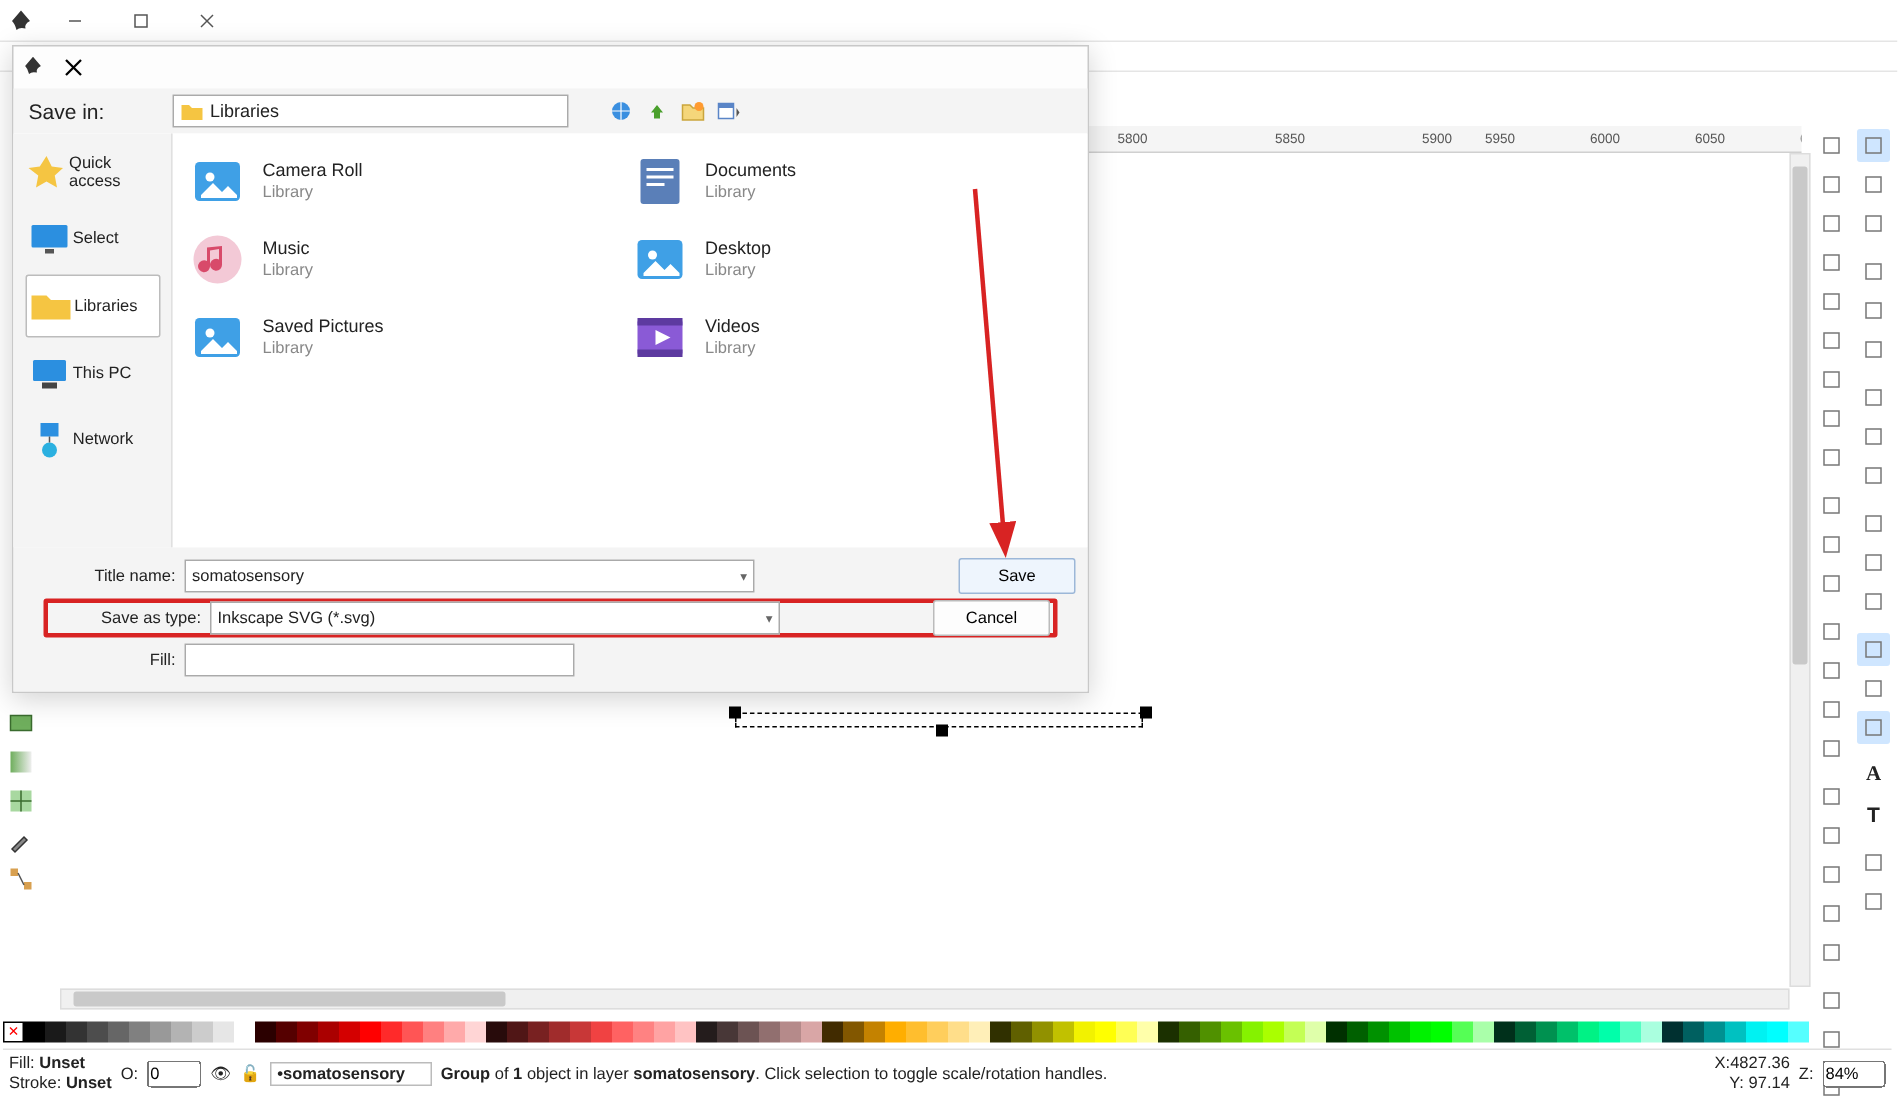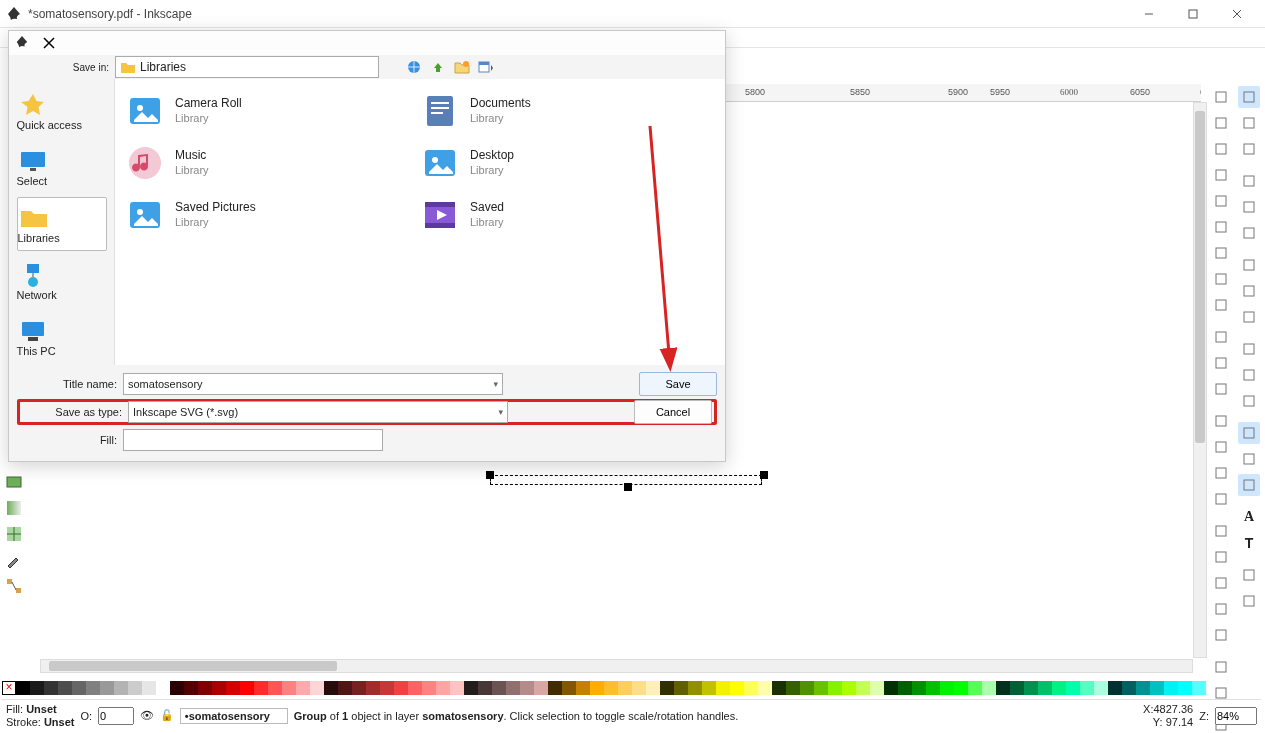--- a/index.html
+++ b/index.html
@@ -53,26 +53,26 @@
 .statusbar .msg { flex:1; }
 .statusbar .coords { display:flex; flex-direction:column; text-align:right; line-height:13px; }
 .statusbar .zoom { width:42px; }
 
 
 .save-dialog { position:absolute; left:8px; top:30px; width:718px; height:432px; background:#fdfdfd; border:1px solid #c8c8c8; box-shadow:0 4px 18px rgba(0,0,0,.18); display:flex; flex-direction:column; }
 .dlg-titlebar { height:28px; display:flex; align-items:center; padding:0 6px; }
 .dlg-titlebar .title { flex:1; font-size:12px; }
 .dlg-close { width:28px; height:24px; display:flex; align-items:center; justify-content:center; }
 .dlg-toolbar { height:30px; background:#f4f4f4; display:flex; align-items:center; padding:0 10px; gap:6px; }
-.dlg-toolbar label { width:90px; text-align:right; font-size:10px; }
+.dlg-toolbar label { width:90px; font-size:14px; }
 .dlg-toolbar .combo { flex:0 0 264px; height:22px; border:1px solid #aaa; background:#fff; display:flex; align-items:center; padding:0 4px; justify-content:space-between; }
 .dlg-toolbar .tbtn { width:18px; height:18px; display:flex; align-items:center; justify-content:center; }
 .dlg-body { flex:1; display:flex; background:#fff; }
 .places { width:106px; background:#f4f4f4; border-right:1px solid #e0e0e0; display:flex; flex-direction:column; align-items:center; padding-top:4px; }
-.place { width:90px; display:flex; flex-direction:column; padding:6px 0; margin:2px 0; font-size:11px; border-radius:2px; }
+.place { width:90px; display:flex; flex-direction:row; align-items:center; padding:6px 0; margin:2px 0; font-size:11px; border-radius:2px; }
 .place.selected { background:#fff; border:1px solid #bcbcbc; }
 .place .ic { width:32px; height:28px; display:flex; align-items:center; justify-content:center; }
 
 .file-list { flex:1; padding:6px 10px; display:grid; grid-template-columns: 1fr 1fr; grid-auto-rows:52px; align-content:start; }
 .file-item { display:flex; align-items:center; gap:10px; }
 .file-item .ic { width:40px; height:40px; display:flex; align-items:center; justify-content:center; }
 .file-item .txt { display:flex; flex-direction:column; line-height:15px; }
 .file-item .txt .sub { color:#888; font-size:11px; }
 
 .dlg-bottom { background:#f4f4f4; padding:6px 8px 8px 8px; }
@@ -94,21 +94,20 @@
 </style>
 </head>
 <body>
 
 <div class="main-titlebar">
   <span class="logo">
     <svg width="16" height="16" viewBox="0 0 16 16">
         <path d="M8 1 L14 8 Q10 10 11 13 Q7 12 5 14 Q4 10 2 8 Z" fill="#333"></path>
       </svg>
   </span>
-  <span class="title">*somatosensory.pdf - Inkscape</span>
   <div class="winbtn">
       <svg width="10" height="10">
         <line x1="1" y1="5" x2="9" y2="5" stroke-width="1"></line>
       </svg>
     </div>
   <div class="winbtn">
       <svg width="10" height="10">
         <rect x="1" y="1" width="8" height="8" fill="none" stroke-width="1"></rect>
       </svg>
     </div>
@@ -119,21 +118,21 @@
       </svg>
     </div>
 </div>
 <div class="menubar"></div>
 
 <div class="ruler-h" id="rulerH">
     <span style="left: 705px;">5800</span>
     <span style="left: 810px;">5850</span>
     <span style="left: 908px;">5900</span>
     <span style="left: 950px;">5950</span>
-    <span style="left: 1020px; font-family: Liberation Serif, serif;">6000</span>
+    <span style="left: 1020px;">6000</span>
     <span style="left: 1090px;">6050</span>
     <span style="left: 1160px;">6100</span>
   </div>
 
 <div class="canvas-area">
   <div class="sel-box"></div>
   <div class="sel-handle" style="left:446px; top:369px"></div>
   <div class="sel-handle" style="left:584px; top:381px"></div>
   <div class="sel-handle" style="left:720px; top:369px"></div>
 </div>
@@ -594,36 +593,36 @@
         <div class="place selected">
           <div class="ic">
             <svg width="30" height="24">
               <path d="M2 5h10l3 3h13v13H2z" fill="#f5c542"></path>
             </svg>
           </div>
           <span>Libraries</span>
         </div>
         <div class="place">
           <div class="ic">
+            <svg width="30" height="24">
+              <rect x="4" y="3" width="22" height="14" rx="1" fill="#2b8fe0"></rect>
+              <rect x="10" y="18" width="10" height="4" fill="#444"></rect>
+            </svg>
+          </div>
+          <span>This PC</span>
+        </div>
+        <div class="place">
+          <div class="ic">
             <svg width="30" height="26">
               <rect x="9" y="2" width="12" height="9" fill="#2b8fe0"></rect>
               <circle cx="15" cy="20" r="5" fill="#2bb0e0"></circle>
               <path d="M15 11v4" stroke="#555"></path>
             </svg>
           </div>
           <span>Network</span>
-        </div>
-        <div class="place">
-          <div class="ic">
-            <svg width="30" height="24">
-              <rect x="4" y="3" width="22" height="14" rx="1" fill="#2b8fe0"></rect>
-              <rect x="10" y="18" width="10" height="4" fill="#444"></rect>
-            </svg>
-          </div>
-          <span>This PC</span>
         </div>
       </div>
     <div class="file-list" id="filelist">
         <div class="file-item">
           <div class="ic">
             <svg width="38" height="38">
               <rect x="4" y="6" width="30" height="26" rx="3" class="lib-tile"></rect>
               <circle cx="14" cy="16" r="3" fill="#fff"></circle>
               <path d="M8 28l8-8 6 6 4-4 6 6v2H8z" fill="#fff"></path>
             </svg>
@@ -688,38 +687,38 @@
         <div class="file-item">
           <div class="ic">
             <svg width="38" height="38">
               <rect x="4" y="6" width="30" height="26" rx="3" fill="#8a5ad6"></rect>
               <rect x="4" y="6" width="30" height="5" fill="#5d3aa0"></rect>
               <rect x="4" y="27" width="30" height="5" fill="#5d3aa0"></rect>
               <path d="M16 14l10 5-10 5z" fill="#fff"></path>
             </svg>
           </div>
           <div class="txt">
-            <span>Saved</span>
+            <span>Videos</span>
             <span class="sub">Library</span>
           </div>
         </div>
       </div>
   </div>
 
   <div class="dlg-bottom">
     <div class="dlg-row">
       <label>Title name:</label>
       <div class="field caret">
           <span>somatosensory</span>
         </div>
       <div class="btns">
         <button class="dlg-btn">Save</button>
       </div>
     </div>
-    <div class="dlg-row highlight-box" style="margin:2px 0">
+    <div class="dlg-row highlight-box" style="margin:2px 12px">
       <label>Save as type:</label>
       <div class="field caret">
           <span>Inkscape SVG (*.svg)</span>
         </div>
       <div class="btns">
         <button class="dlg-btn cancel">Cancel</button>
       </div>
     </div>
     <div class="dlg-row">
       <label>Fill:</label>

